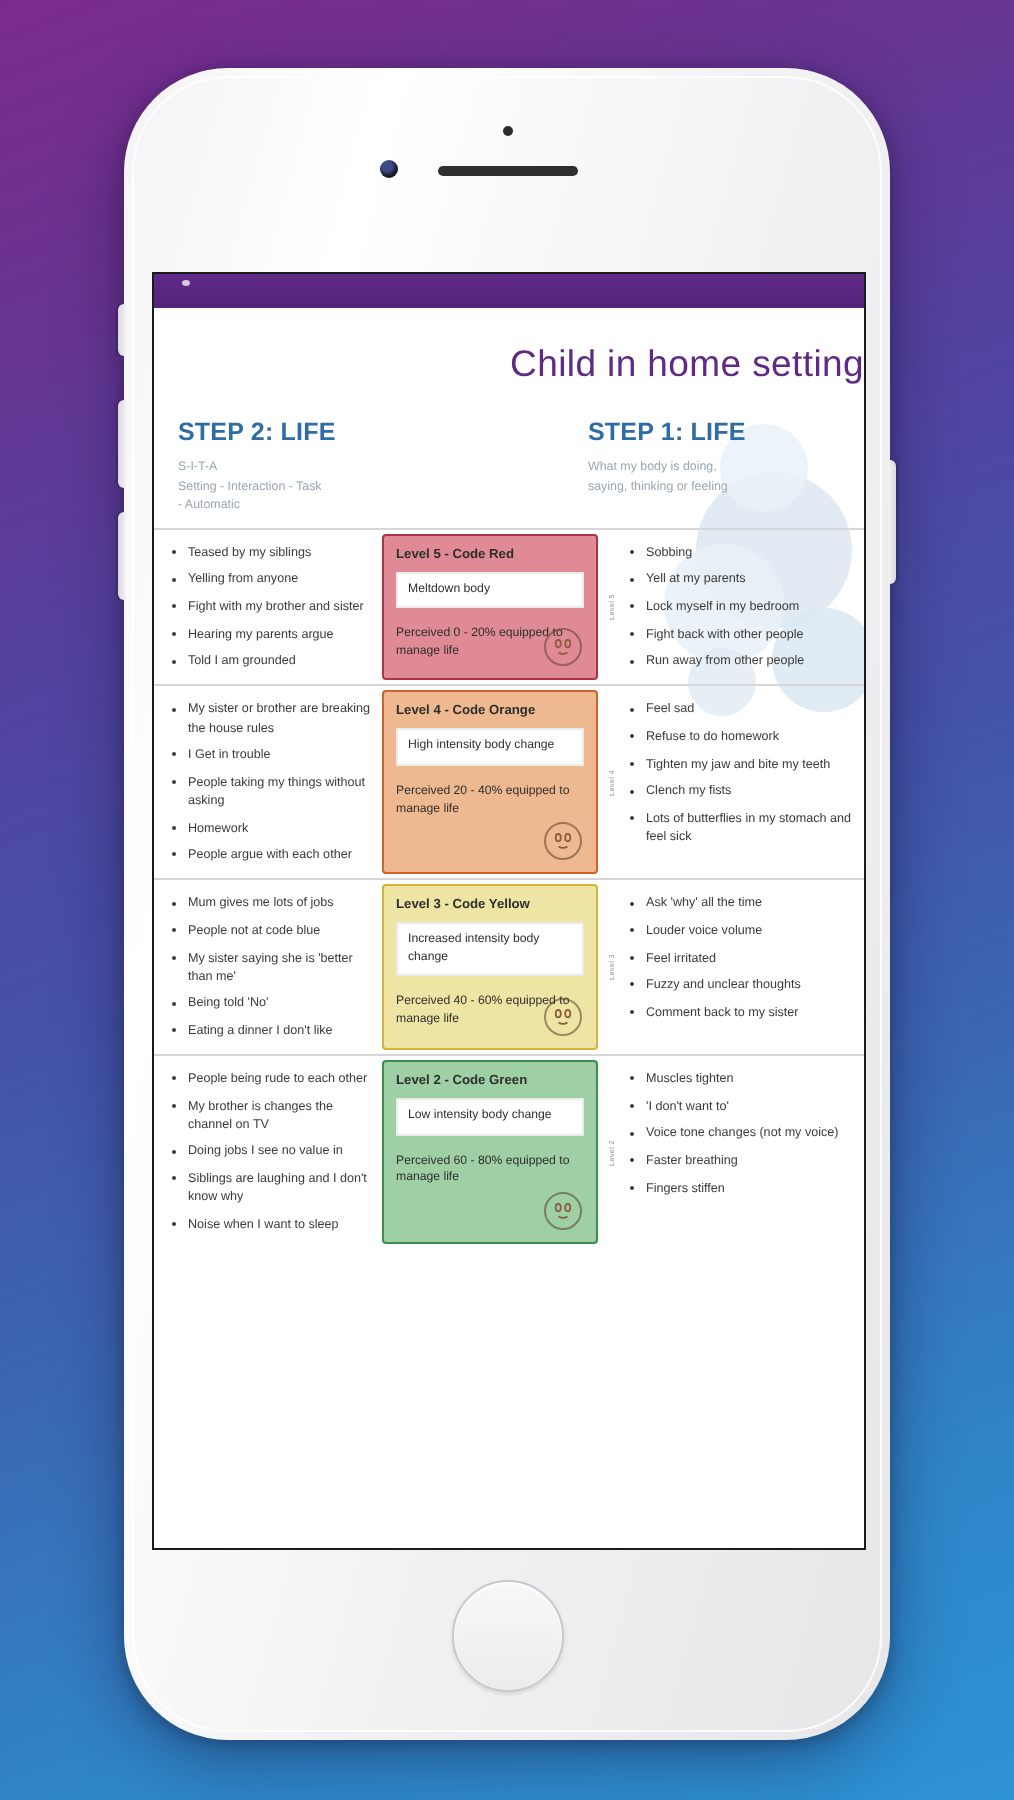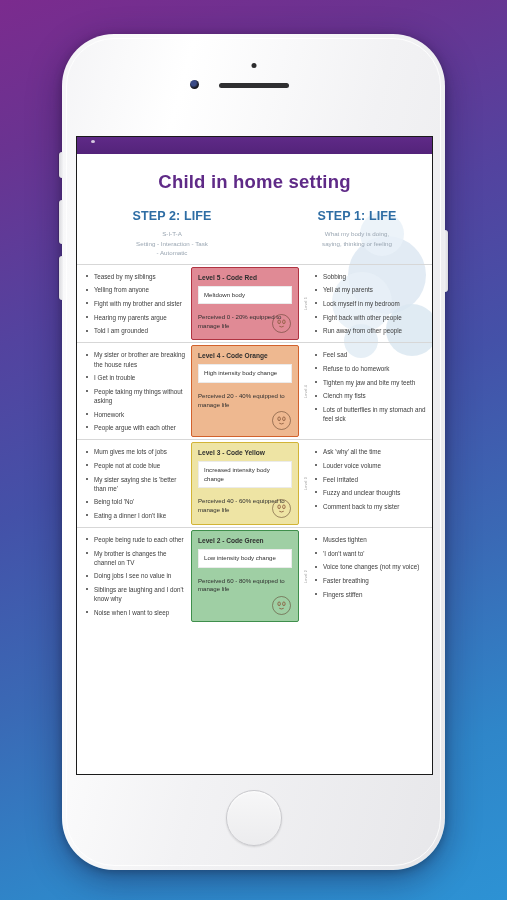--- a/index.html
+++ b/index.html
@@ -132,38 +132,38 @@
     opacity: .85;
     pointer-events: none;
   }
   .blob.b1 { right: 6px;  top: 82px;  width: 78px;  height: 78px; background:#dde8f2; }
   .blob.b2 { right: 40px; top: 118px; width: 60px;  height: 60px; background:#e8f0f7; }
   .blob.b3 { right: -6px; top: 150px; width: 52px;  height: 52px; background:#dbe7f1; }
   .blob.b4 { right: 28px; top: 58px;  width: 44px;  height: 44px; background:#e9f1f8; }
   .blob.b5 { right: 54px; top: 170px; width: 34px;  height: 34px; background:#e2ecf4; }
 
   .slide-title {
-    text-align: center;
+    text-align: right;
     color: #5f2a87;
     font-size: 18.5px;
-    font-weight: bold;
+    font-weight: normal;
     letter-spacing: .2px;
     padding-top: 17px;
     position: relative;
     z-index: 2;
   }
 
   .step-row {
     display: flex;
     justify-content: space-between;
     padding: 16px 12px 0 12px;
     position: relative;
     z-index: 2;
   }
-  .step-col { width: 166px; text-align: center; }
+  .step-col { width: 166px; }
   .step-col.right { width: 126px; }
   .step-title {
     color: #2e6da4;
     font-size: 12.5px;
     font-weight: bold;
     letter-spacing: .1px;
   }
   .step-sub {
     color: #9aa6b2;
     font-size: 6.2px;

